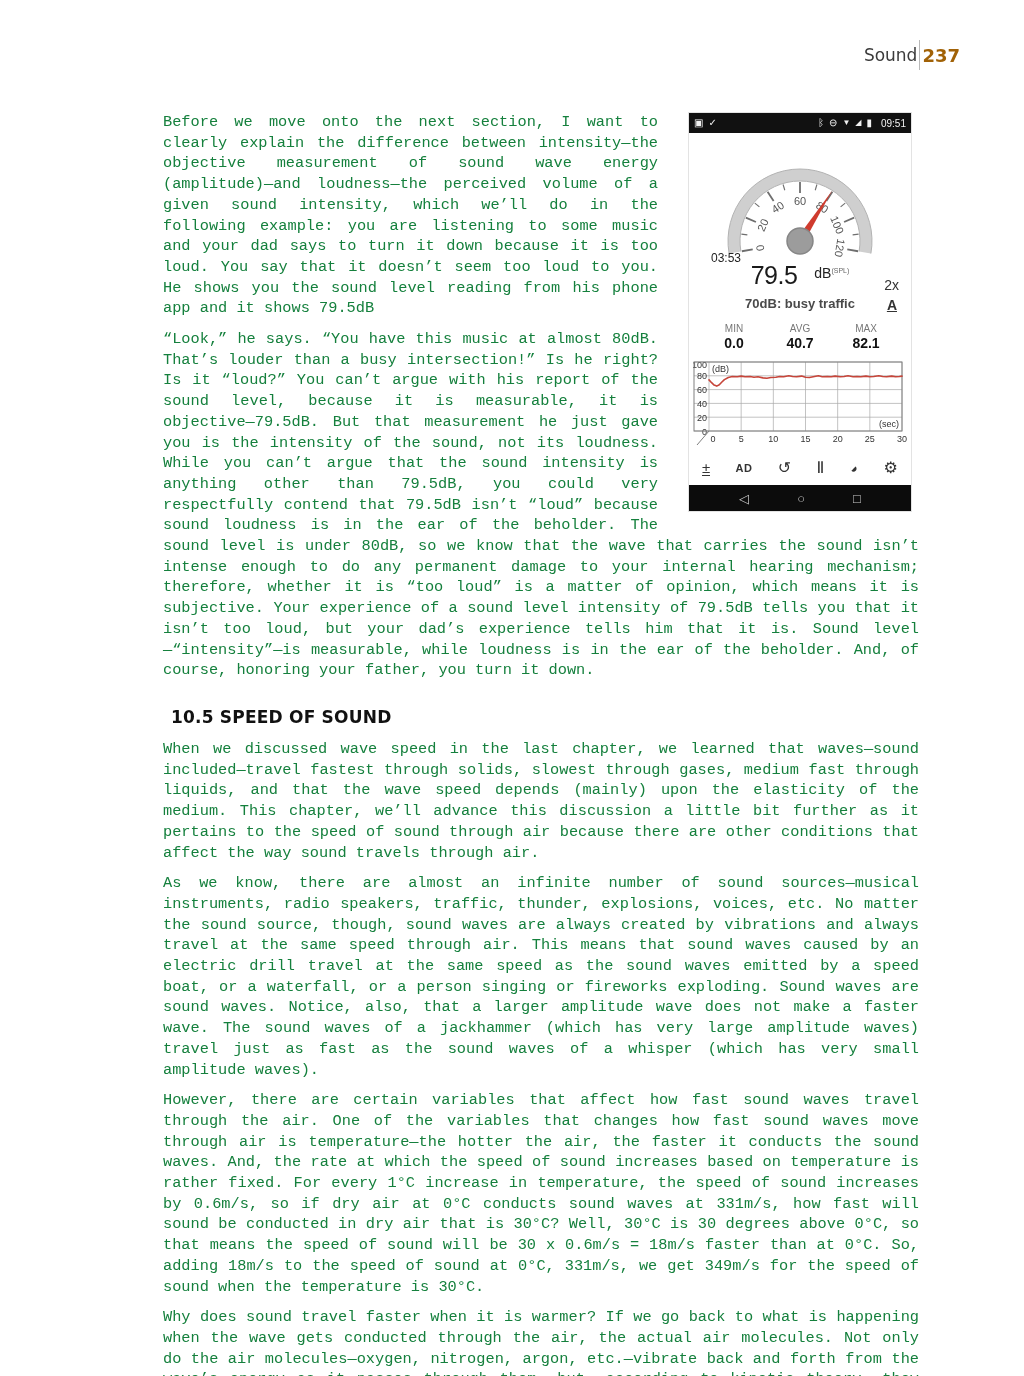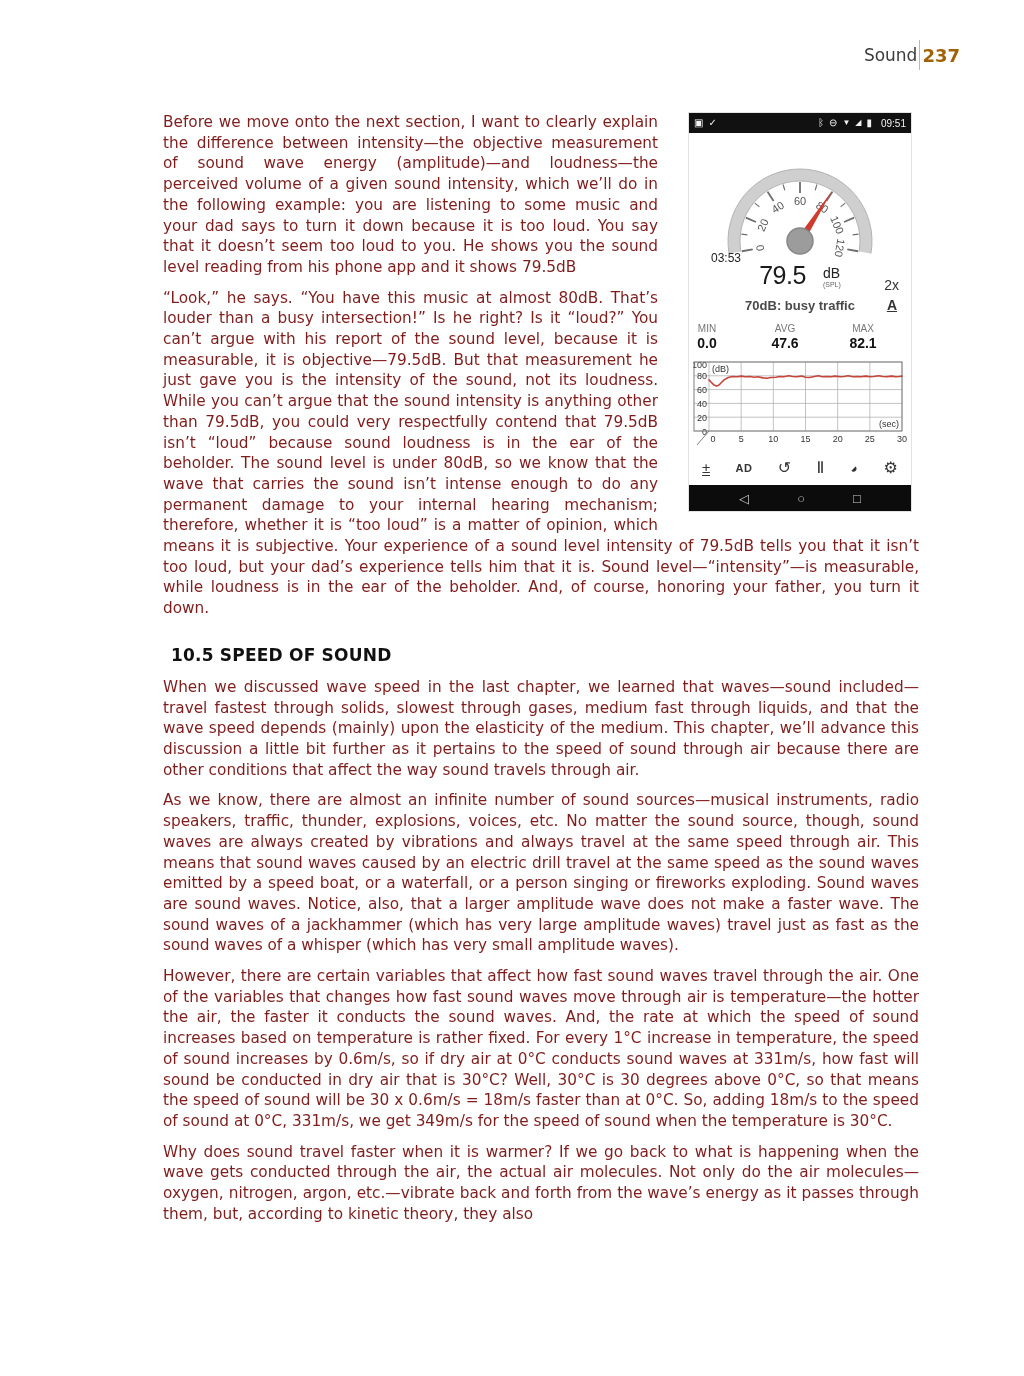--- a/index.html
+++ b/index.html
@@ -7,46 +7,46 @@
         font-family:"DejaVu Sans",sans-serif;color:#1f1f1f;}
   
   header{display:flex;justify-content:flex-end;align-items:center;
          padding:40px 64px 0 0;gap:2px;}
   .hsection{font-size:17px;color:#3c3c3c;}
   .hdiv{width:1px;height:30px;background:#b9b9b9;}
   .hpage{font-size:18px;font-weight:bold;color:#a16207;}
   
   main{width:756px;margin:42px 0 0 163px;}
   main p{margin:0 0 10px 0;font-size:15.3px;line-height:20.7px;
-         text-align:justify;color:#7f1d1d;}
+         text-align:justify;color:#15803d;font-family:Liberation Mono, monospace;}
   main h2{margin:26px 0 12px 8px;font-size:17px;font-weight:bold;color:#111;letter-spacing:.2px;}
   
   figure.phone{float:right;width:222px;margin:0 7px 18px 30px;padding:0;
                border:1px solid #e3e3e3;background:#fff;
                font-family:"Liberation Sans",sans-serif;}
   .statusbar{height:20px;background:#111;display:flex;align-items:center;
              padding:0 5px;color:#f2f2f2;font-size:10px;}
   .statusbar .grow{flex:1;}
   .sbicon{margin-right:5px;font-size:10px;line-height:1;}
   .sbicon.sm{font-size:8px;}
   .sbtime{margin-left:4px;font-size:10px;}
   .gaugewrap{height:132px;}
   
   .reading{position:relative;height:58px;text-align:center;}
   .bignum{display:inline-flex;align-items:flex-start;justify-content:center;margin-top:-3px;}
   .bigval{font-size:25px;letter-spacing:-.5px;color:#1a1a1a;line-height:1.05;}
-  .unitcol{display:flex;flex-direction:column;align-items:flex-start;margin:4px 0 0 17px;}
+  .unitcol{display:flex;flex-direction:row;align-items:flex-start;margin:4px 0 0 17px;}
   .unit{font-size:14px;color:#222;line-height:1;}
   .unitsub{font-size:7px;color:#666;line-height:1.4;}
   .zoom2x{position:absolute;right:12px;top:12px;font-size:14px;color:#333;}
   .refline{font-size:13px;font-weight:bold;color:#4a4a4a;margin-top:8px;}
   .aweight{position:absolute;right:14px;top:32px;font-size:14px;font-weight:bold;
            color:#333;text-decoration:underline;}
   
-  .stats{height:36px;display:flex;gap:42px;}
+  .stats{height:36px;display:flex;justify-content:center;gap:30px;}
   .stat{text-align:center;min-width:36px;}
   .statlab{font-size:10px;color:#777;line-height:12px;}
   .statval{font-size:14px;font-weight:bold;color:#111;line-height:16px;}
   
   .chartwrap{height:92px;padding:0 4px;}
   
   .toolbar{height:34px;display:flex;align-items:center;justify-content:space-between;
            padding:0 13px;}
   .tbtn{color:#333;font-size:16px;line-height:1;cursor:default;}
   .tbtn.ad{font-size:11px;font-weight:bold;letter-spacing:.5px;}
@@ -128,21 +128,21 @@
         <span class="aweight">A</span>
       </div>
 
       <div class="stats">
         <div class="stat">
           <div class="statlab">MIN</div>
           <div class="statval">0.0</div>
         </div>
         <div class="stat">
           <div class="statlab">AVG</div>
-          <div class="statval">47.6</div>
+          <div class="statval">40.7</div>
         </div>
         <div class="stat">
           <div class="statlab">MAX</div>
           <div class="statval">82.1</div>
         </div>
       </div>
 
       <div class="chartwrap">
         <svg id="chart" width="214" height="92">
             <line x1="1" y1="72" x2="209" y2="72" stroke="#a9a9a9" stroke-width="0.7"></line>

